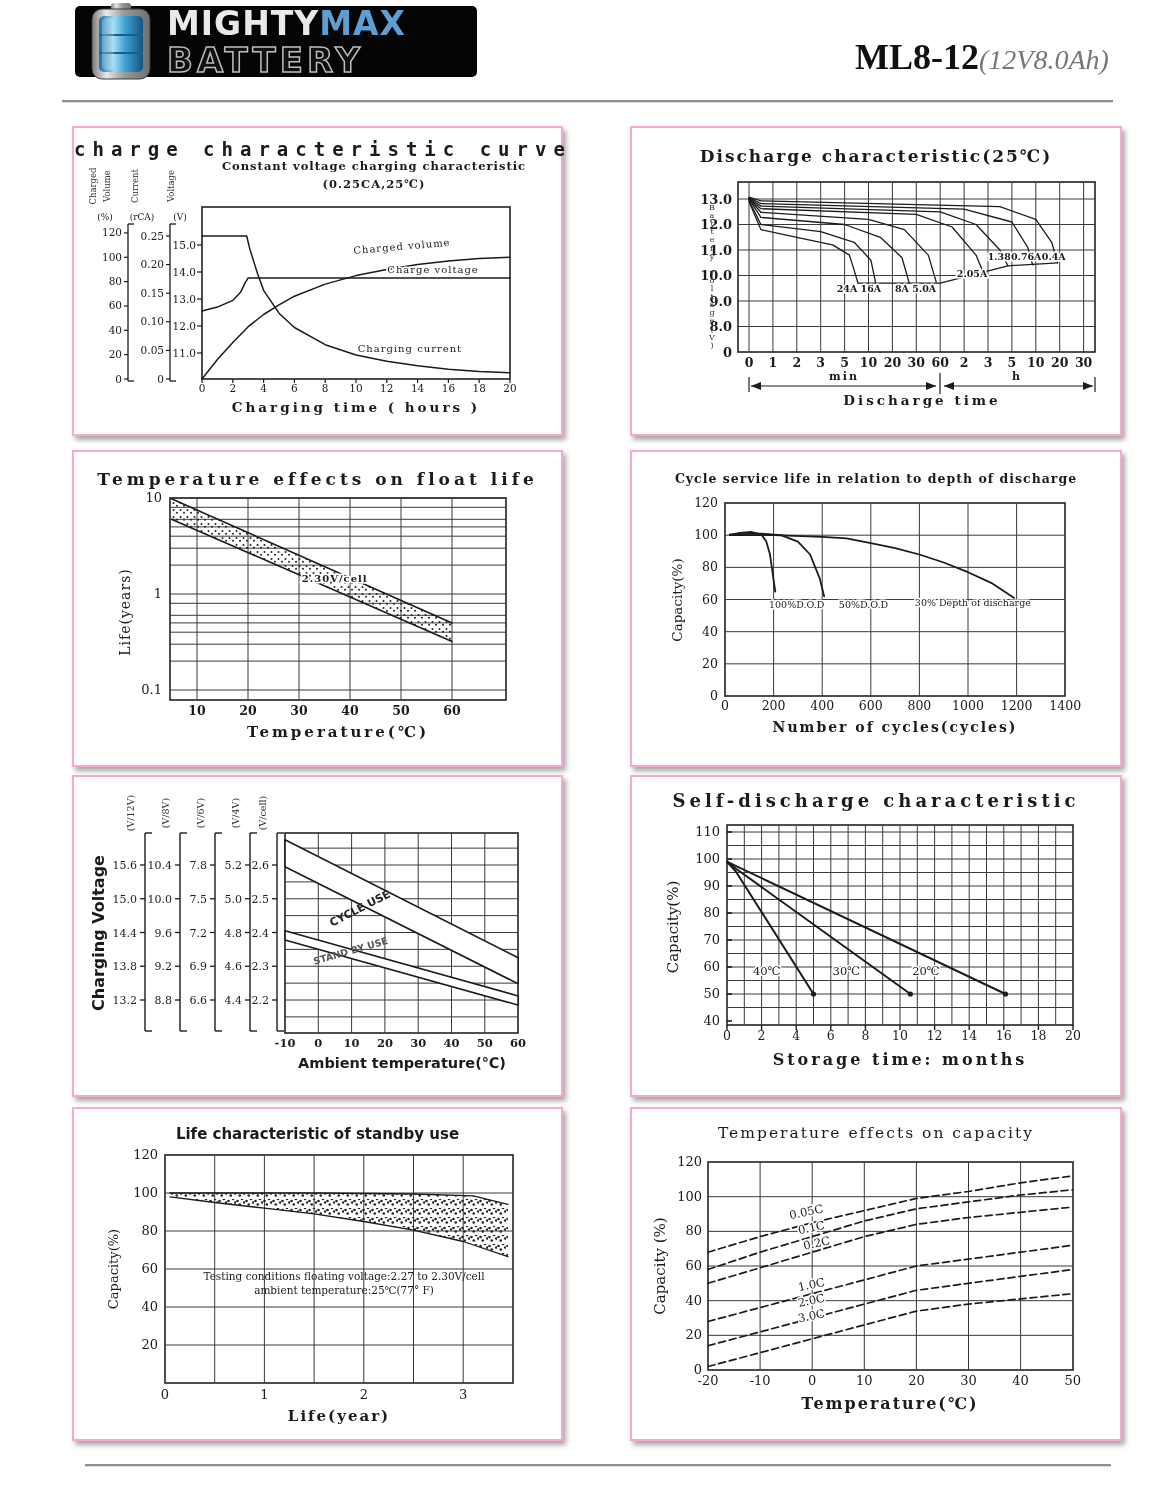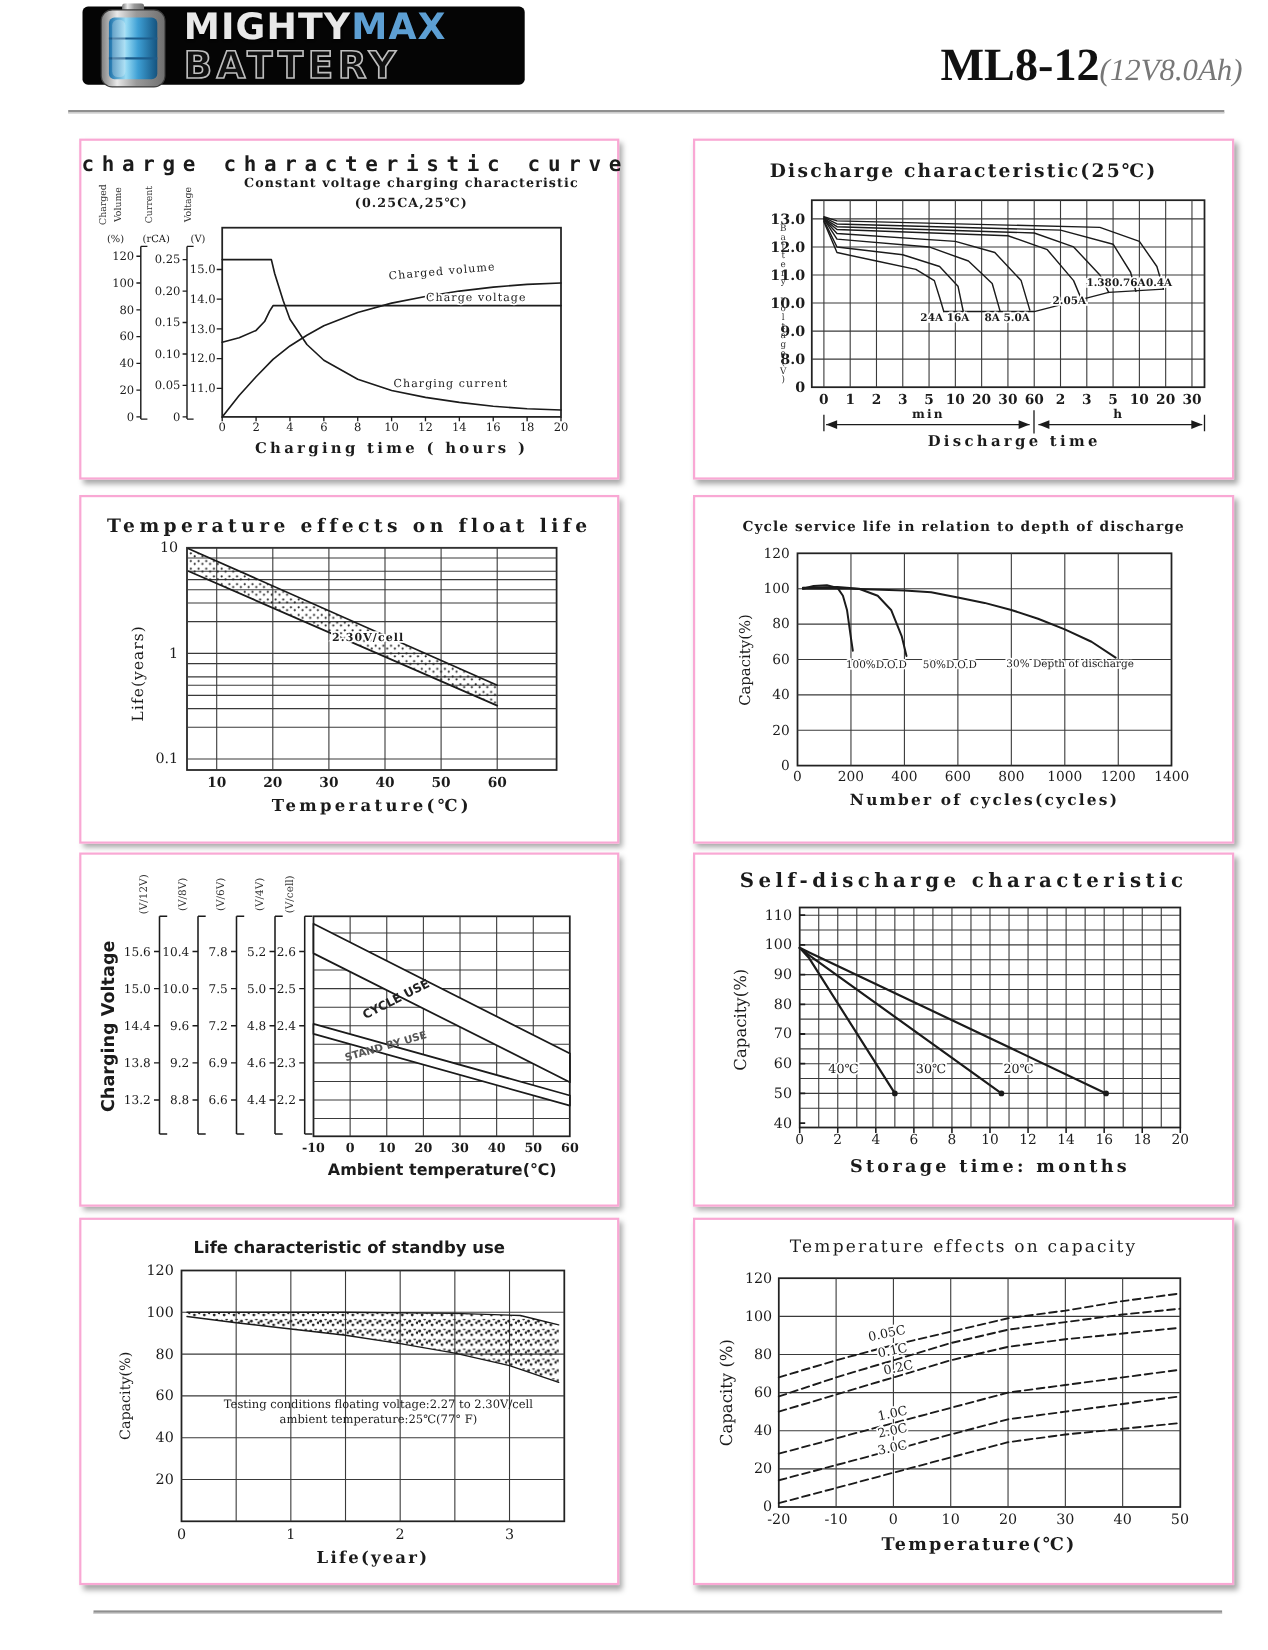--- a/index.html
+++ b/index.html
@@ -11,21 +11,21 @@
   
   .logo{position:absolute;left:75px;top:6px;width:402px;height:71px;background:#050505;
         border-radius:5px;display:flex;align-items:center;}
   .logo-text{margin-left:14px;line-height:1;}
   .lg1{font-family:"DejaVu Sans",sans-serif;font-weight:bold;font-size:33px;letter-spacing:1px;}
   .lg1 .mighty{color:#e9e9e9;text-shadow:0 1px 2px #000;}
   .lg1 .max{color:#5d9fd3;}
   .lg2{font-family:"DejaVu Sans",sans-serif;font-weight:bold;font-size:34px;letter-spacing:4px;
        color:#101010;-webkit-text-stroke:1.5px #bdbdbd;margin-top:3px;}
   .model{position:absolute;left:855px;top:36px;white-space:nowrap;}
-  .model .name{font-family:"Liberation Serif",serif;font-weight:bold;font-size:42px;color:#111;}
+  .model .name{font-family:"Liberation Serif",serif;font-weight:bold;font-size:36px;color:#111;}
   .model .spec{font-family:"Liberation Serif",serif;font-style:italic;font-size:28px;color:#777;}
   
   .box{position:absolute;background:#fff;border:2px solid #f9a8d4;box-shadow:3px 4px 5px rgba(0,0,0,.35);}
   #b0{left:72px;top:126px;width:487px;height:306px;}
   #b1{left:630px;top:126px;width:488px;height:306px;}
   #b2{left:72px;top:450px;width:487px;height:313px;}
   #b3{left:630px;top:450px;width:488px;height:313px;}
   #b4{left:72px;top:775px;width:487px;height:318px;}
   #b5{left:630px;top:775px;width:488px;height:318px;}
   #b6{left:72px;top:1107px;width:487px;height:330px;}

